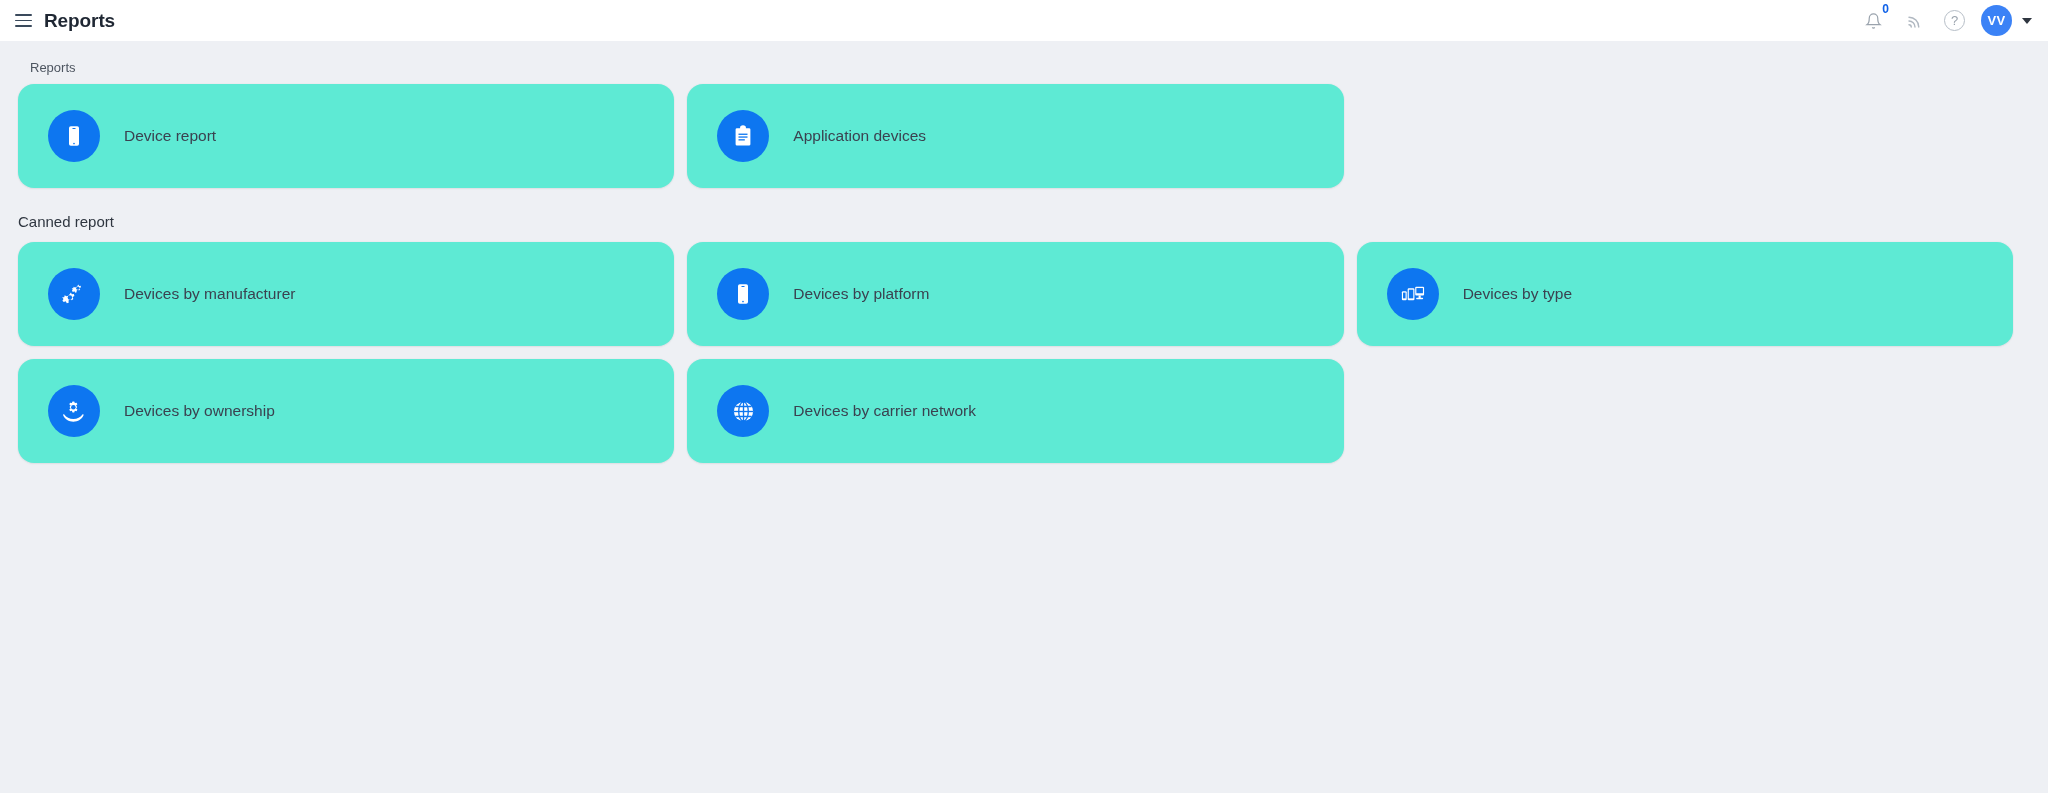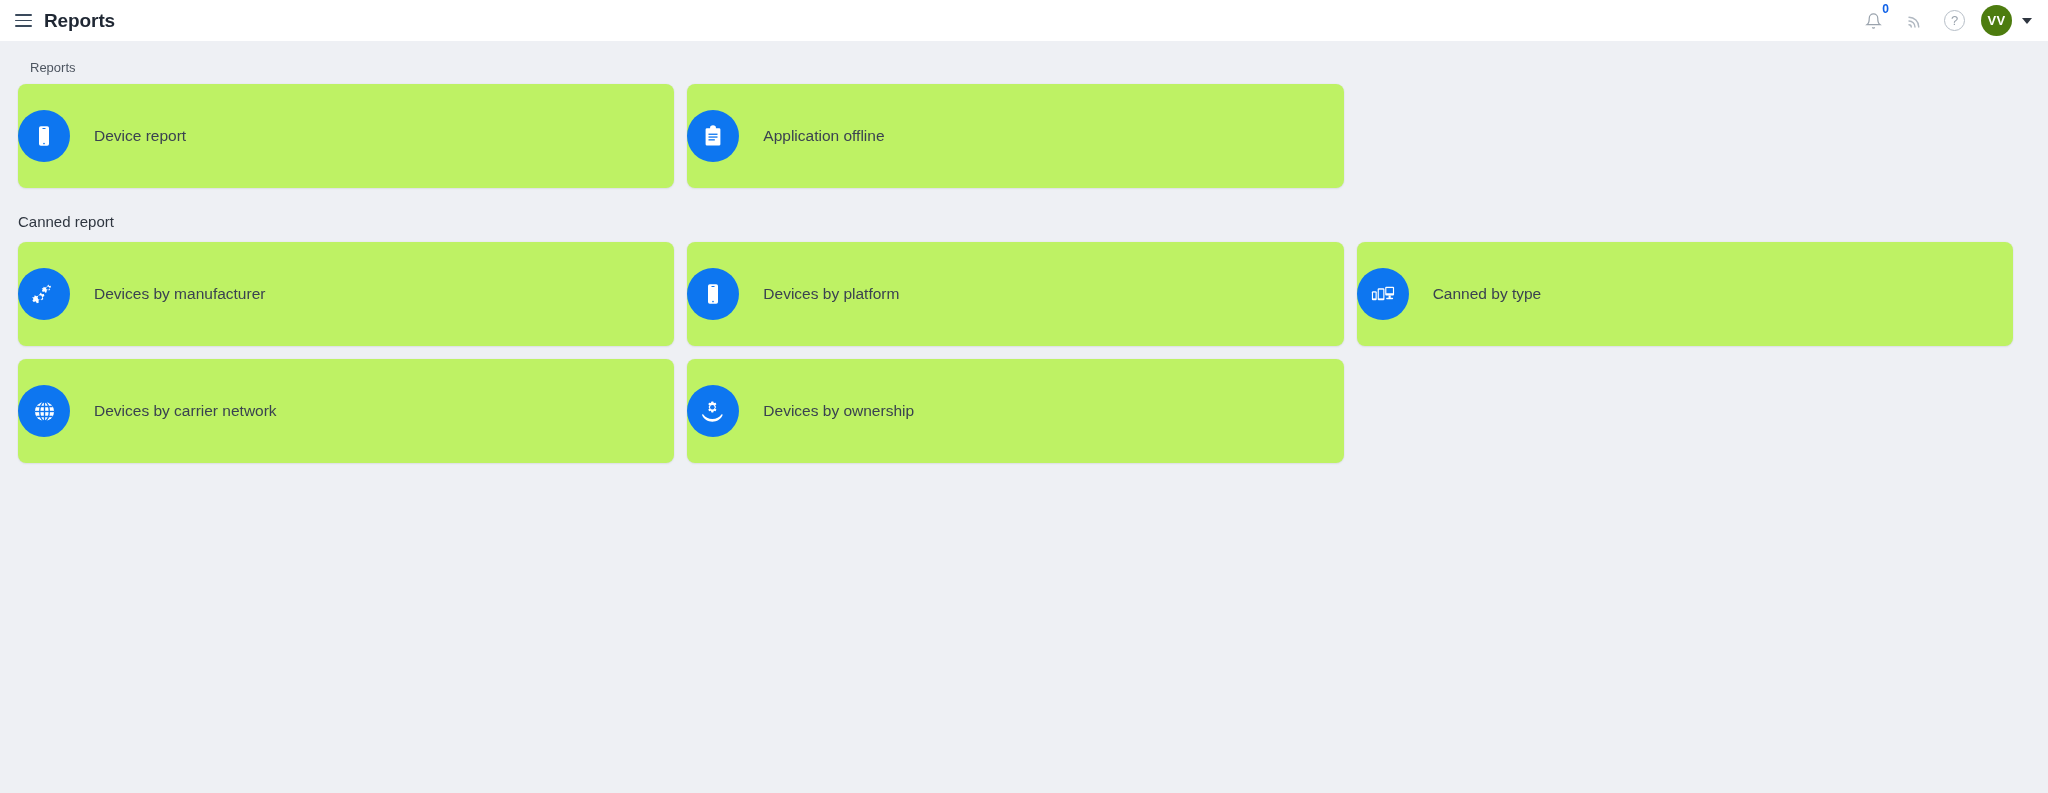--- a/index.html
+++ b/index.html
@@ -84,21 +84,21 @@
     align-items: center;
     justify-content: center;
     font-size: 13px;
     color: #9aa3ad;
     cursor: pointer;
   }
   .avatar {
     width: 31px;
     height: 31px;
     border-radius: 50%;
-    background: #4d7c0f;
+    background: #3b82f6;
     color: #ffffff;
     display: flex;
     align-items: center;
     justify-content: center;
     font-size: 13px;
     font-weight: 600;
     letter-spacing: 0.3px;
     cursor: pointer;
   }
   .caret {
@@ -125,25 +125,26 @@
     font-size: 15px;
     color: #2f3640;
     padding: 25px 0 12px 0px;
   }
   .grid {
     display: grid;
     grid-template-columns: repeat(3, 1fr);
     gap: 13px;
   }
   .card {
-    background: #bef264;
-    border-radius: 8px;
+    background: #5eead4;
+    border-radius: 16px;
     height: 104px;
     display: flex;
     align-items: center;
+    padding-left: 30px;
     gap: 24px;
     box-shadow: 0 1px 2px rgba(40,50,70,0.07), 0 0 0 1px rgba(40,50,70,0.02);
     cursor: pointer;
   }
   .card-icon {
     width: 52px;
     height: 52px;
     min-width: 52px;
     border-radius: 50%;
     background: #0d76f0;
@@ -215,21 +216,21 @@
     <div class="card">
       <div class="card-icon">
         <svg width="24" height="24" viewBox="0 0 24 24" fill="#ffffff">
           <path d="M6 4.2h3.1a2.9 2.9 0 0 1 5.8 0H18a1.4 1.4 0 0 1 1.4 1.4v14.6A1.4 1.4 0 0 1 18 21.6H6a1.4 1.4 0 0 1-1.4-1.4V5.6A1.4 1.4 0 0 1 6 4.2z"></path>
           <rect x="9.5" y="2" width="5" height="3.4" rx="1.1" fill="#ffffff"></rect>
           <rect x="7.5" y="9.6" width="9" height="1.3" fill="#0d76f0"></rect>
           <rect x="7.5" y="12.4" width="9" height="1.3" fill="#0d76f0"></rect>
           <rect x="7.5" y="15.2" width="6.3" height="1.3" fill="#0d76f0"></rect>
         </svg>
       </div>
-      <div class="card-label">Application offline</div>
+      <div class="card-label">Application devices</div>
     </div>
 
     <div></div>
   </div>
 
   <div class="section-label canned">Canned report</div>
 
   <div class="grid">
 
 
@@ -262,47 +263,47 @@
           <rect x="3" y="10.5" width="5" height="9.5" rx="1.1"></rect>
           <rect x="4.2" y="12" width="2.6" height="6" fill="#0d76f0"></rect>
           <rect x="9" y="7.5" width="7" height="12.5" rx="1.2"></rect>
           <rect x="10.2" y="9" width="4.6" height="9" fill="#0d76f0"></rect>
           <rect x="16.8" y="6" width="9.2" height="9" rx="1.1"></rect>
           <rect x="18" y="7.3" width="6.8" height="5.4" fill="#0d76f0"></rect>
           <rect x="20.3" y="15" width="2.2" height="2.6"></rect>
           <rect x="17.8" y="17.3" width="7.2" height="1.5" rx="0.7"></rect>
         </svg>
       </div>
-      <div class="card-label">Canned by type</div>
+      <div class="card-label">Devices by type</div>
+    </div>
+
+    <div class="card">
+      <div class="card-icon">
+        <svg width="26" height="26" viewBox="0 0 24 24" fill="#ffffff">
+          <path d="M12.2 3.2l.6 1.5 1.6-.35.75 1.45-1.2 1.1.95 1.35-.95 1.35 1.2 1.1-.75 1.45-1.6-.35-.6 1.5h-1.6l-.6-1.5-1.6.35-.75-1.45 1.2-1.1-.95-1.35.95-1.35-1.2-1.1.75-1.45 1.6.35.6-1.5z"></path>
+          <circle cx="11.4" cy="8.6" r="2.1" fill="#0d76f0"></circle>
+          <path d="M3.2 15.4c1.6 2.3 4.6 4.0 8.2 4.0 3.6 0 6.6-1.7 8.2-4.0.5-.7 1.5-.3 1.2.6-1.6 3.6-5.2 5.9-9.4 5.9-4.2 0-7.8-2.3-9.4-5.9-.3-.9.7-1.3 1.2-.6z"></path>
+        </svg>
+      </div>
+      <div class="card-label">Devices by ownership</div>
     </div>
 
     <div class="card">
       <div class="card-icon">
         <svg width="25" height="25" viewBox="0 0 24 24" fill="none" stroke="#ffffff" stroke-width="1.5">
           <circle cx="12" cy="12" r="9.2" fill="#ffffff" stroke="none"></circle>
           <circle cx="12" cy="12" r="9.2" stroke="#0d76f0" stroke-width="0"></circle>
           <g stroke="#0d76f0" stroke-width="1.3" fill="none">
             <line x1="12" y1="2.9" x2="12" y2="21.1"></line>
             <line x1="2.9" y1="12" x2="21.1" y2="12"></line>
             <ellipse cx="12" cy="12" rx="4.6" ry="9.2"></ellipse>
             <path d="M4.3 7.2h15.4M4.3 16.8h15.4"></path>
           </g>
         </svg>
       </div>
       <div class="card-label">Devices by carrier network</div>
     </div>
 
-    <div class="card">
-      <div class="card-icon">
-        <svg width="26" height="26" viewBox="0 0 24 24" fill="#ffffff">
-          <path d="M12.2 3.2l.6 1.5 1.6-.35.75 1.45-1.2 1.1.95 1.35-.95 1.35 1.2 1.1-.75 1.45-1.6-.35-.6 1.5h-1.6l-.6-1.5-1.6.35-.75-1.45 1.2-1.1-.95-1.35.95-1.35-1.2-1.1.75-1.45 1.6.35.6-1.5z"></path>
-          <circle cx="11.4" cy="8.6" r="2.1" fill="#0d76f0"></circle>
-          <path d="M3.2 15.4c1.6 2.3 4.6 4.0 8.2 4.0 3.6 0 6.6-1.7 8.2-4.0.5-.7 1.5-.3 1.2.6-1.6 3.6-5.2 5.9-9.4 5.9-4.2 0-7.8-2.3-9.4-5.9-.3-.9.7-1.3 1.2-.6z"></path>
-        </svg>
-      </div>
-      <div class="card-label">Devices by ownership</div>
-    </div>
-
 
     <div></div>
     <div></div>
   </div>
 </div>
 
 </body></html>

